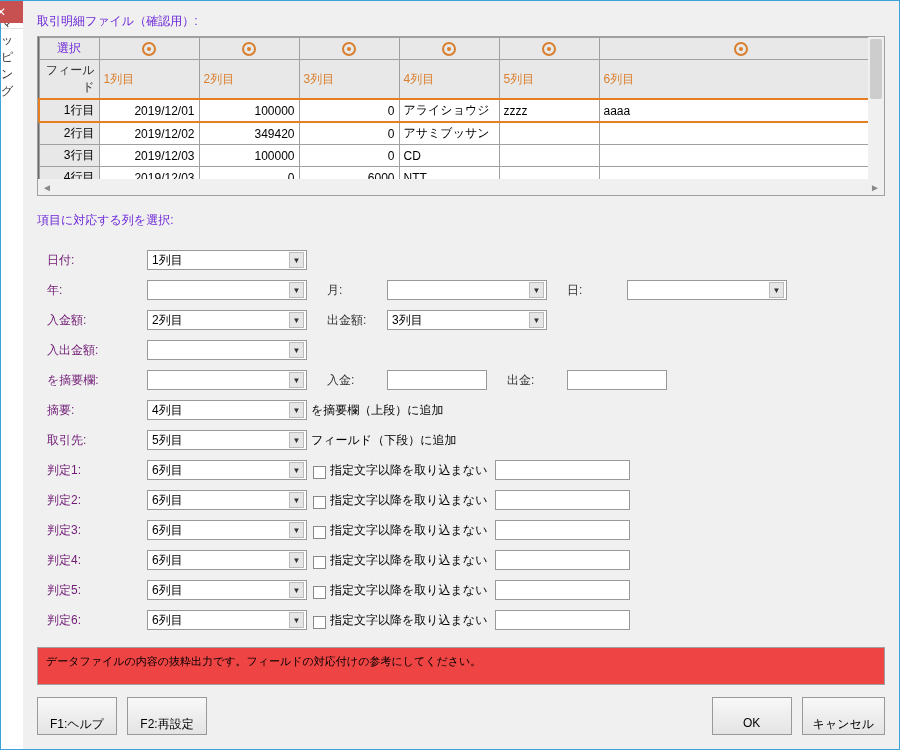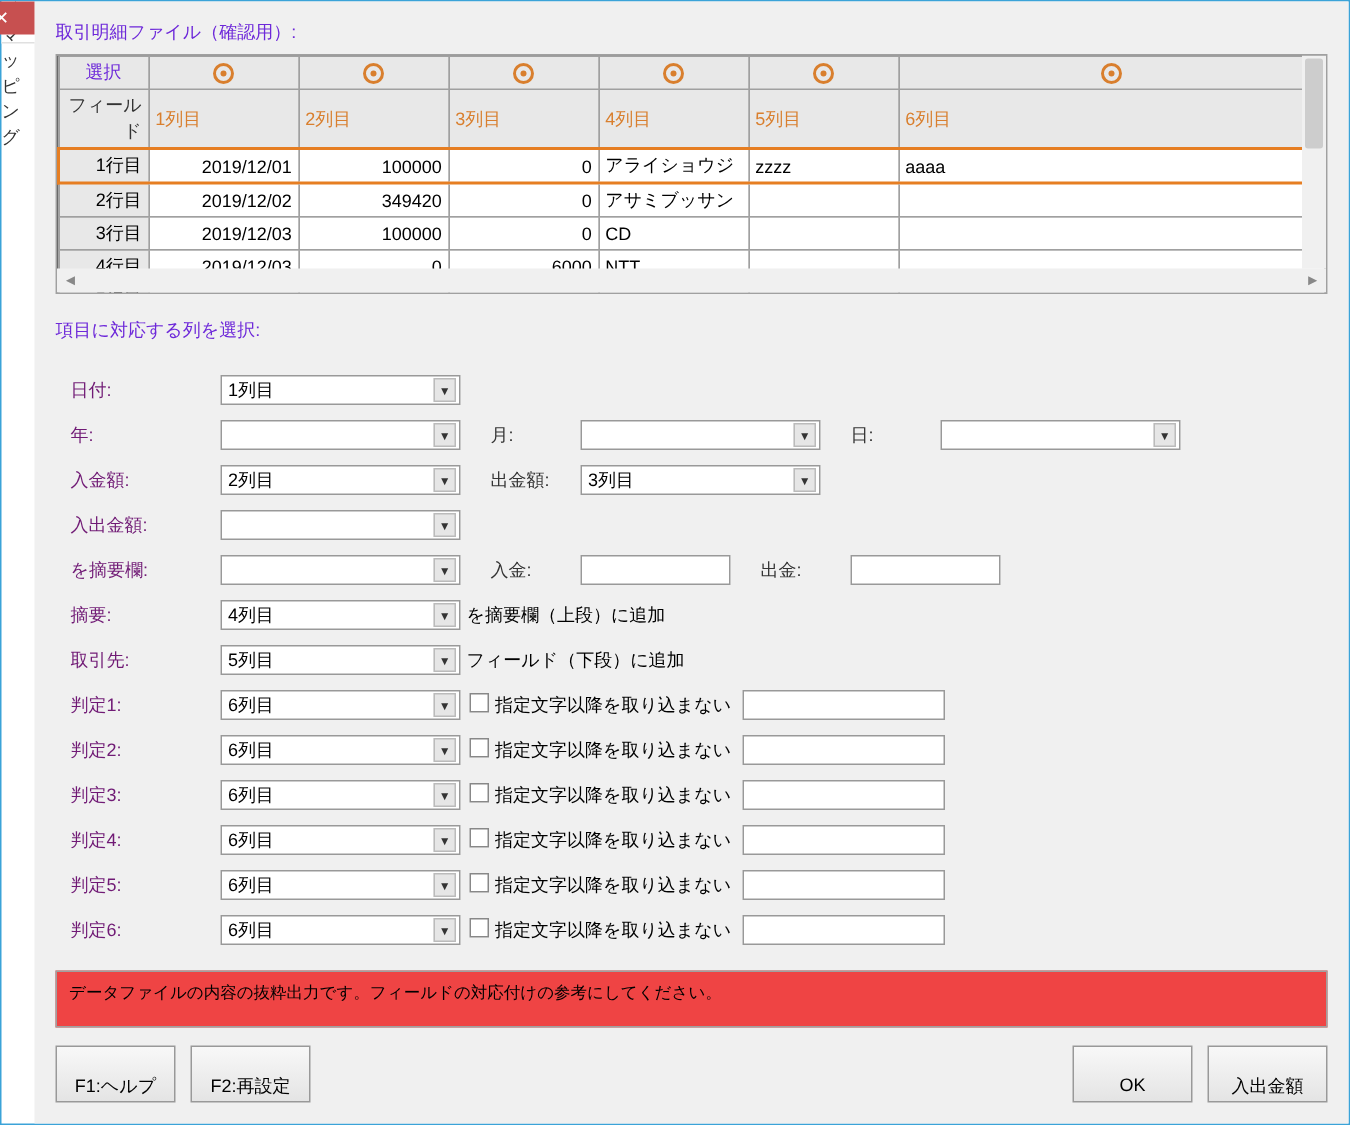--- a/index.html
+++ b/index.html
@@ -214,21 +214,21 @@
       height: 20px;
       border: 1px solid #999;
       background: #fff;
       padding: 0 4px;
       font-size: 12px;
     }
     .tb-100 { width: 100px; }
     .tb-135 { width: 135px; }
     .checkbox-wrap {
       display: flex;
-      align-items: flex-start;
+      align-items: flex-end;
       gap: 4px;
       margin-left: 6px;
     }
     .checkbox {
       width: 13px;
       height: 13px;
       border: 1px solid #888;
       background: #fff;
     }
     .inline-label {
@@ -504,17 +504,17 @@
       <span>データファイルの内容の抜粋出力です。フィールドの対応付けの参考にしてください。</span>
     </div>
 
     <div class="button-bar">
       <div class="btn-group">
         <button class="btn"><span>F1:ヘルプ</span></button>
         <button class="btn"><span>F2:再設定</span></button>
       </div>
       <div class="btn-group">
         <button class="btn"><span>OK</span></button>
-        <button class="btn"><span>入出金額</span></button>
+        <button class="btn"><span>キャンセル</span></button>
       </div>
     </div>
   </div>
 </div>
 
 </body></html>

